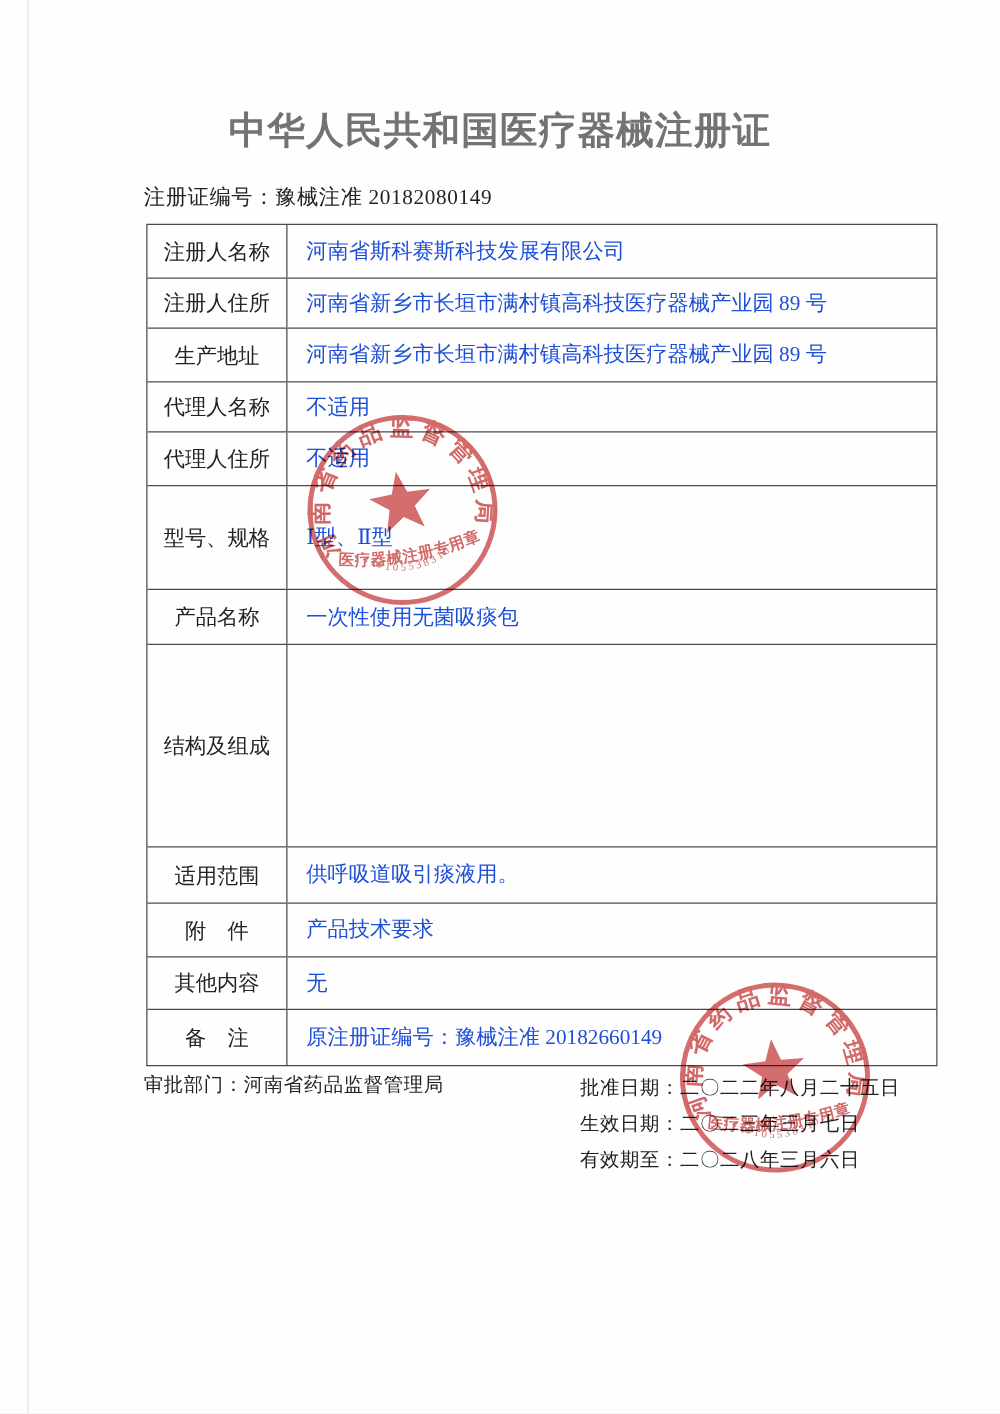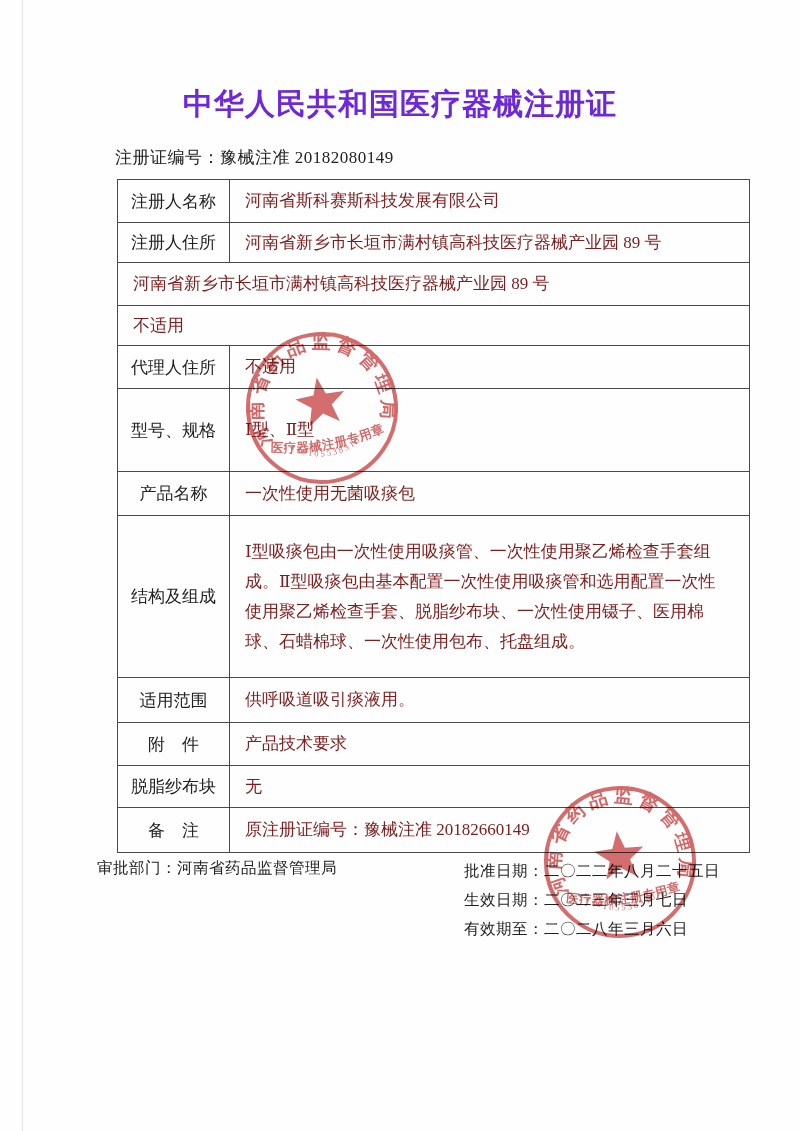--- a/index.html
+++ b/index.html
@@ -8,21 +8,21 @@
     background:#fefefe;overflow:hidden;
     font-family:"Liberation Serif","DejaVu Serif",serif;
     color:#1e1e1e;
   }
   .scan-edge{
     position:absolute;left:22px;top:0;width:1px;height:1131px;
     background:#d7d7d7;opacity:.7;
   }
   .title{
     position:absolute;left:0;top:84px;width:100%;margin:0;
-    text-align:center;font-size:30px;font-weight:700;color:#6d28d9;
+    text-align:center;font-size:30px;font-weight:700;color:#737373;
     letter-spacing:1px;
   }
   .certno{
     position:absolute;left:115px;top:146px;
     font-size:17px;letter-spacing:.5px;color:#222;
   }
   .reg-table{
     position:absolute;left:97px;top:179px;width:633px;
     border:1px solid #4a4a4a;box-sizing:border-box;
     background:transparent;
@@ -30,29 +30,29 @@
   }
   .row{display:flex;border-bottom:1px solid #4a4a4a;box-sizing:border-box;}
   .row:last-child{border-bottom:none;font-family:Liberation Serif, serif;}
   .cl{
     width:112px;flex:0 0 112px;border-right:1px solid #4a4a4a;
     display:flex;align-items:center;justify-content:center;
     font-size:17px;color:#222;box-sizing:border-box;text-align:center;
   }
   .cv{
     flex:1;display:flex;align-items:center;
-    padding-left:15px;padding-right:22px;font-size:17px;color:#7f1d1d;
+    padding-left:15px;padding-right:22px;font-size:17px;color:#1d4ed8;
     box-sizing:border-box;line-height:24px;
   }
   .r1{height:43px}.r2{height:40px}.r3{height:43px}.r4{height:40px}
   .r5{height:43px}.r6{height:44px}.r7{height:83px}.r8{height:162px}
   .r9{height:45px}.r10{height:43px}.r11{height:42px}.r12{height:44px}
   .r8 .cv{line-height:30px;}
   .dept{
-    position:absolute;left:97px;top:858px;font-size:15.5px;
+    position:absolute;left:115px;top:858px;font-size:15.5px;
     letter-spacing:.5px;color:#222;
   }
   .dates{position:absolute;left:464px;top:856px;}
   .dline{font-size:15.5px;line-height:29px;letter-spacing:.5px;color:#222;}
   .stamp{
     position:absolute;mix-blend-mode:multiply;opacity:.82;
     pointer-events:none;
   }
   .stamp .ring{fill:none;stroke:#cc4d4d;stroke-width:4;}
   .stamp text{fill:#c94848;font-family:"Liberation Serif","DejaVu Serif",serif;}
@@ -77,51 +77,52 @@
   <div class="reg-table">
     <div class="row r1">
       <div class="cl">注册人名称</div>
       <div class="cv">河南省斯科赛斯科技发展有限公司</div>
     </div>
     <div class="row r2">
       <div class="cl">注册人住所</div>
       <div class="cv">河南省新乡市长垣市满村镇高科技医疗器械产业园 89 号</div>
     </div>
     <div class="row r3">
+      <div class="cl">生产地址</div>
       <div class="cv">河南省新乡市长垣市满村镇高科技医疗器械产业园 89 号</div>
     </div>
     <div class="row r4">
+      <div class="cl">代理人名称</div>
       <div class="cv">不适用</div>
     </div>
     <div class="row r5">
       <div class="cl">代理人住所</div>
       <div class="cv">不适用</div>
     </div>
     <div class="row r7">
       <div class="cl">型号、规格</div>
       <div class="cv">Ⅰ型、Ⅱ型</div>
     </div>
     <div class="row r6">
       <div class="cl">产品名称</div>
       <div class="cv">一次性使用无菌吸痰包</div>
     </div>
     <div class="row r8">
       <div class="cl">结构及组成</div>
-      <div class="cv">Ⅰ型吸痰包由一次性使用吸痰管、一次性使用聚乙烯检查手套组成。Ⅱ型吸痰包由基本配置一次性使用吸痰管和选用配置一次性使用聚乙烯检查手套、脱脂纱布块、一次性使用镊子、医用棉球、石蜡棉球、一次性使用包布、托盘组成。</div>
     </div>
     <div class="row r9">
       <div class="cl">适用范围</div>
       <div class="cv">供呼吸道吸引痰液用。</div>
     </div>
     <div class="row r10">
       <div class="cl">附　件</div>
       <div class="cv">产品技术要求</div>
     </div>
     <div class="row r11">
-      <div class="cl">脱脂纱布块</div>
+      <div class="cl">其他内容</div>
       <div class="cv">无</div>
     </div>
     <div class="row r12">
       <div class="cl">备　注</div>
       <div class="cv">原注册证编号：豫械注准 20182660149</div>
     </div>
   </div>
 
   <div class="dept"><span>审批部门：</span><span>河南省药品监督管理局</span></div>
 

